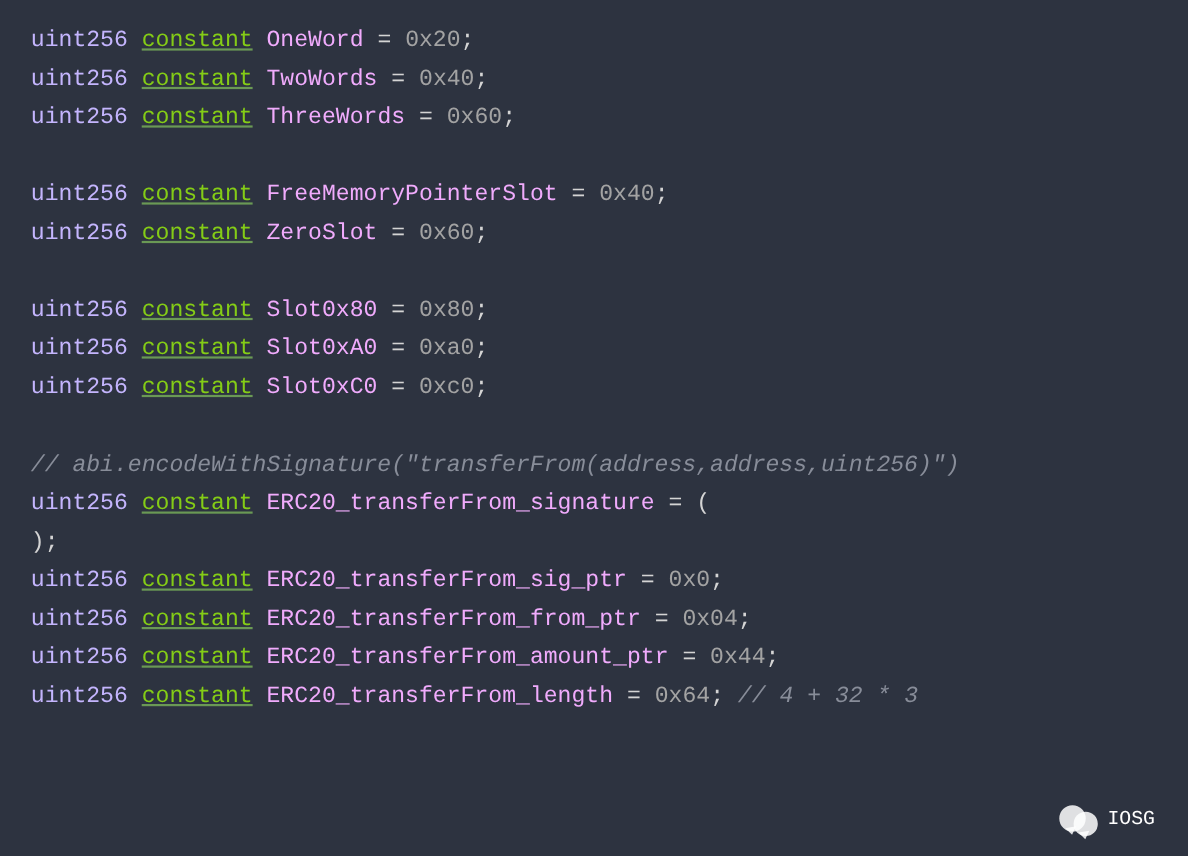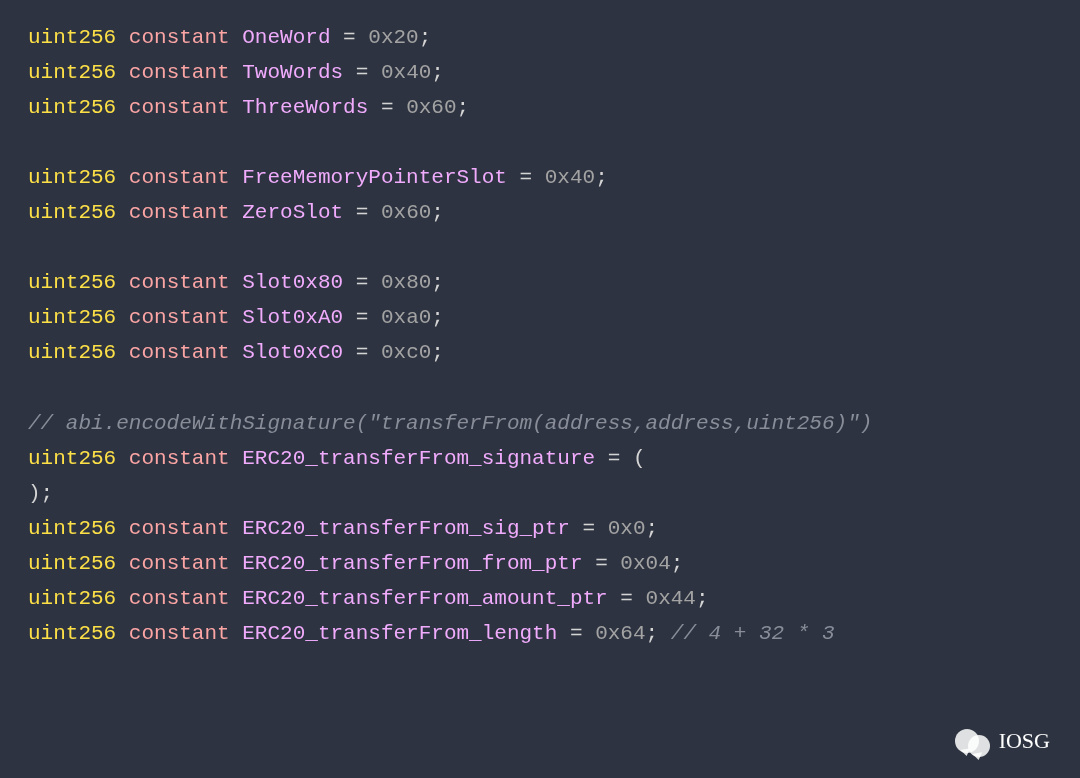--- a/index.html
+++ b/index.html
@@ -10,40 +10,40 @@
     font-family: 'Consolas', 'Monaco', 'Courier New', monospace;
     font-size: 21px;
     line-height: 1.67;
     padding: 20px 0 0 28px;
     overflow: hidden;
     position: relative;
     color: #d0d4dc;
   }
   .line { white-space: pre; }
   .blank { height: 35px; }
-  .type { color: #fde047; }
-  .kw { color: #fca5a5; text-decoration-color: #6a9955; }
+  .type { color: #c4b5fd; }
+  .kw { color: #84cc16; text-decoration: underline; text-decoration-color: #6a9955; }
   .ident { color: #f0abfc; }
   .op { color: #d4d4d4; }
   .num { color: #a3a3a3; }
   .punct { color: #d4d4d4; }
   .comment { color: #888d99; font-style: italic; }
   .indent { display: inline-block; width: 54px; position: relative; }
   .guide { position: absolute; left: 10px; top: -6px; bottom: -6px; border-left: 1px solid #4a5160; }
   .watermark {
     position: absolute;
     right: 30px;
     bottom: 18px;
     display: flex;
     align-items: center;
     gap: 10px;
     color: #fff;
-    font-family: Liberation Serif, serif;
+    font-family: Liberation Mono, monospace;
     font-style: normal;
-    font-size: 22px;
+    font-size: 18px;
   }
   .wm-icon { position: relative; width: 34px; height: 30px; }
   .wm-icon .dot1, .wm-icon .dot2 {
     position: absolute;
     border-radius: 50%;
     background: rgba(255,255,255,0.85);
   }
   .wm-icon .dot1 { width: 24px; height: 24px; left: 0; top: 2px; }
   .wm-icon .dot2 { width: 22px; height: 22px; left: 13px; top: 8px; }
   .wm-icon .tail1, .wm-icon .tail2 {

